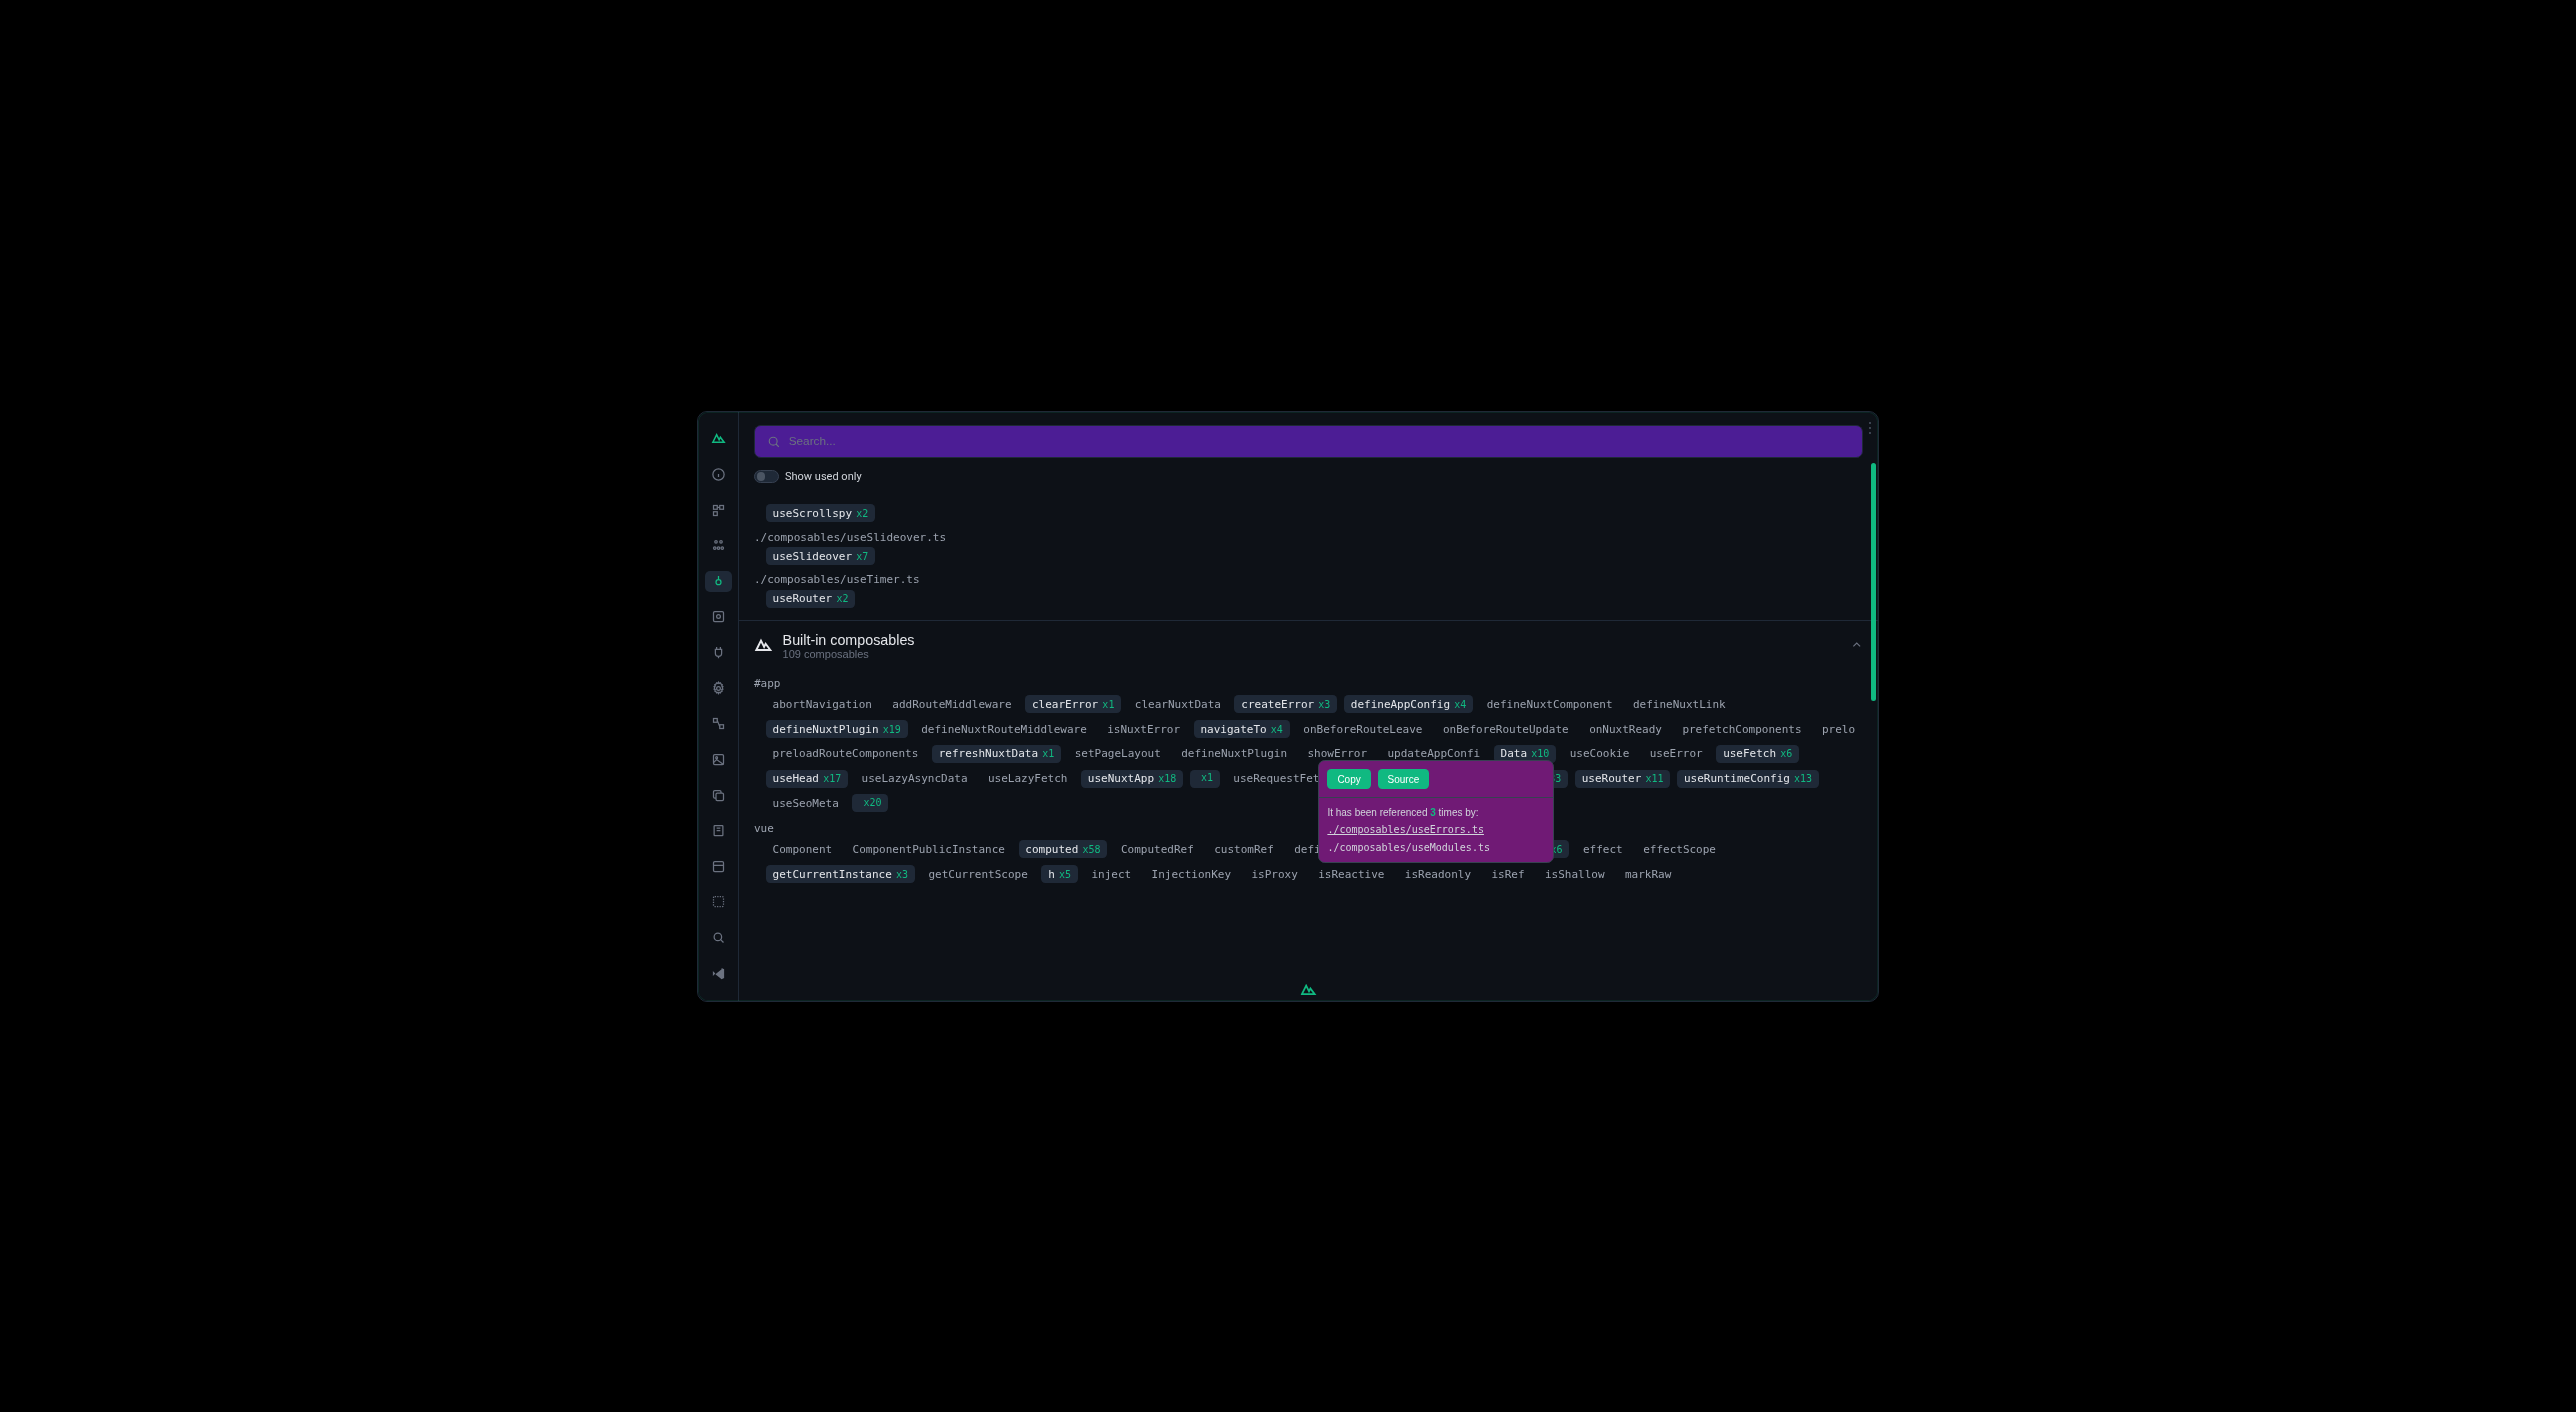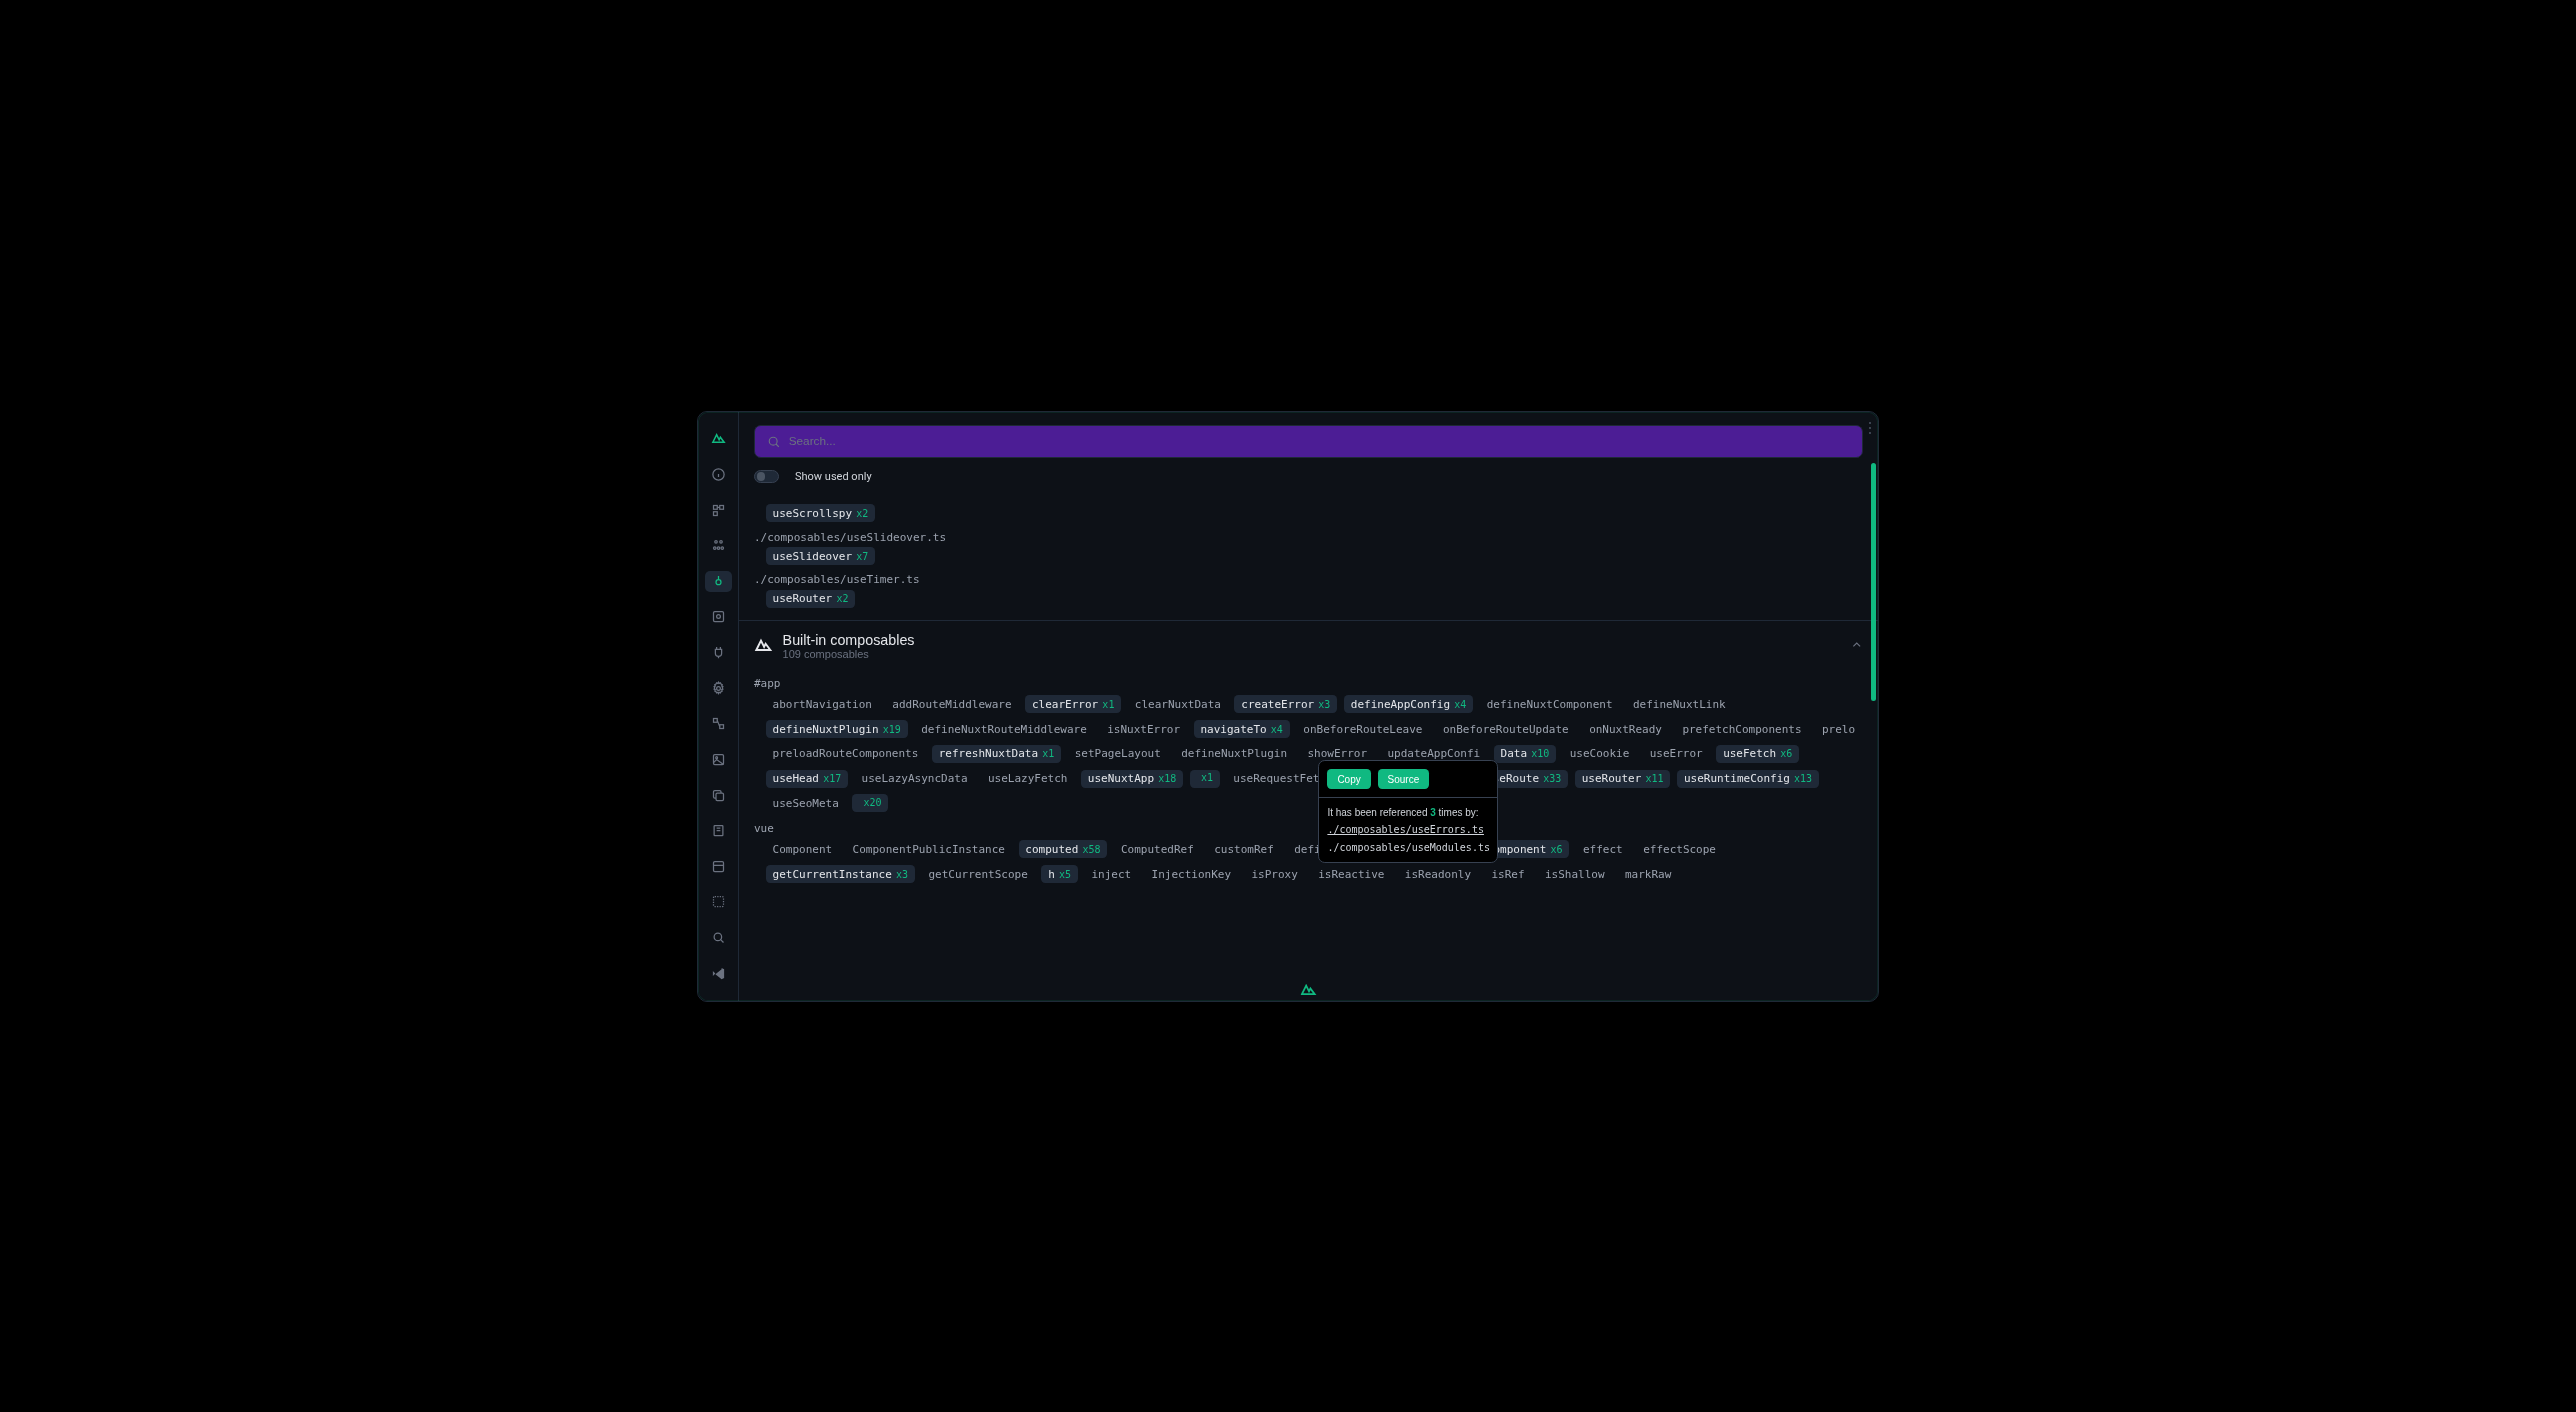--- a/index.html
+++ b/index.html
@@ -91,21 +91,21 @@
   background: none;
   border: none;
   outline: none;
   color: #e5e5e5;
   font-size: 11.8px;
 }
 .search-wrap input::placeholder { color: #6b7280; }
 .toggle-row {
   display: flex;
   align-items: flex-start;
-  gap: 16px;
+  gap: 6px;
   margin-top: 11.8px;
 }
 .toggle {
   width: 25px;
   height: 13.5px;
   background: #1f2937;
   border: 0.8px solid #374151;
   border-radius: 843px;
   position: relative;
   cursor: pointer;
@@ -152,22 +152,22 @@
 }
 .section-header .nuxt-icon { color: #e5e7eb; }
 .section-title { font-size: 14.3px; color: #e5e7eb; font-family: -apple-system, sans-serif; font-weight: 400; }
 .section-sub { font-size: 11px; color: #6b7280; font-family: -apple-system, sans-serif; }
 .chevron { position: absolute; right: 0; color: #6b7280; cursor: pointer; }
 .group-label { color: #9ca3af; margin: 10px 0 5px 0; font-size: 11px; }
 .popover {
   position: absolute;
   left: 579px;
   top: 266px;
-  width: 180px;
-  background: #000000;
+  width: 236px;
+  background: #701a75;
   border: 0.8px solid #374151;
   border-radius: 6.8px;
   z-index: 10;
   font-family: -apple-system, sans-serif;
 }
 .popover-head {
   display: flex;
   gap: 6.8px;
   padding: 8.4px;
   border-bottom: 0.8px solid #374151;

